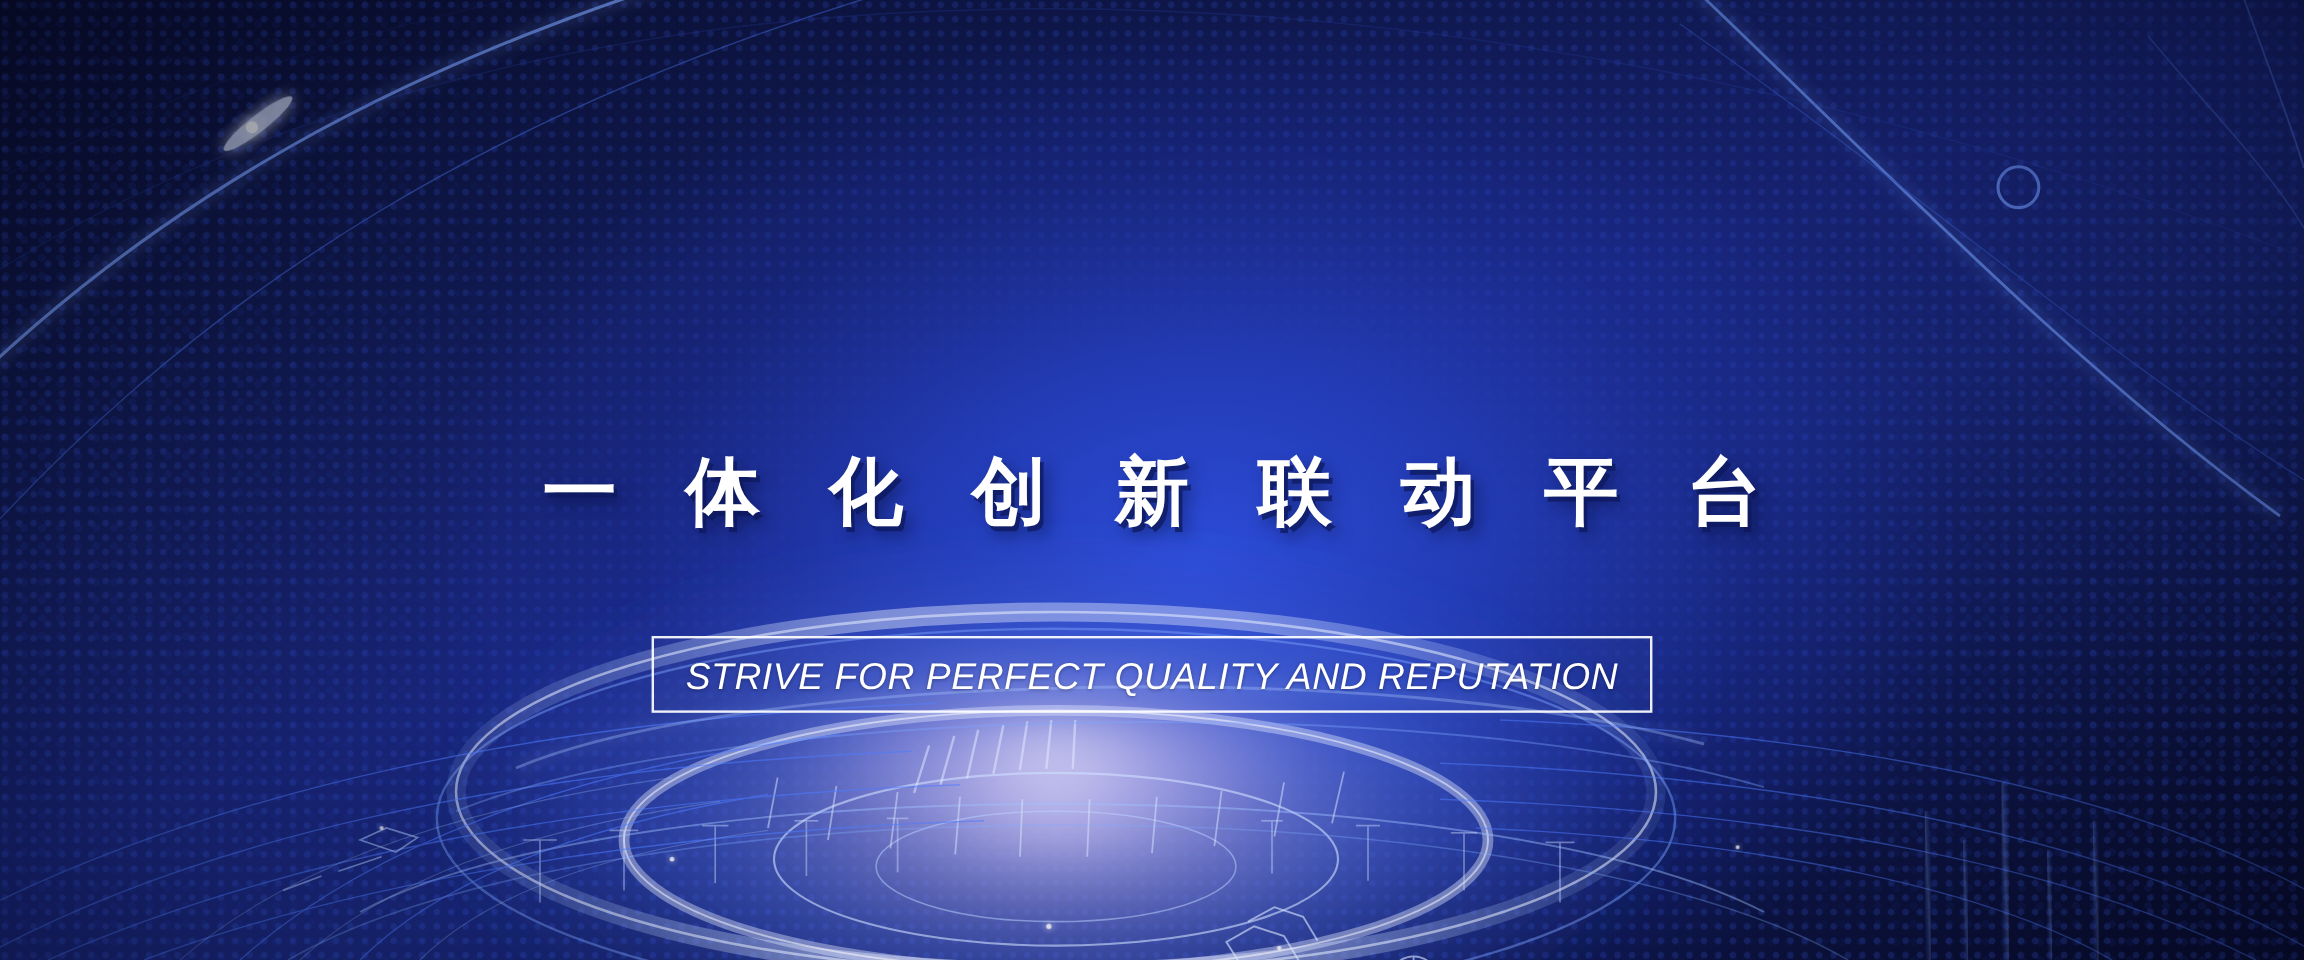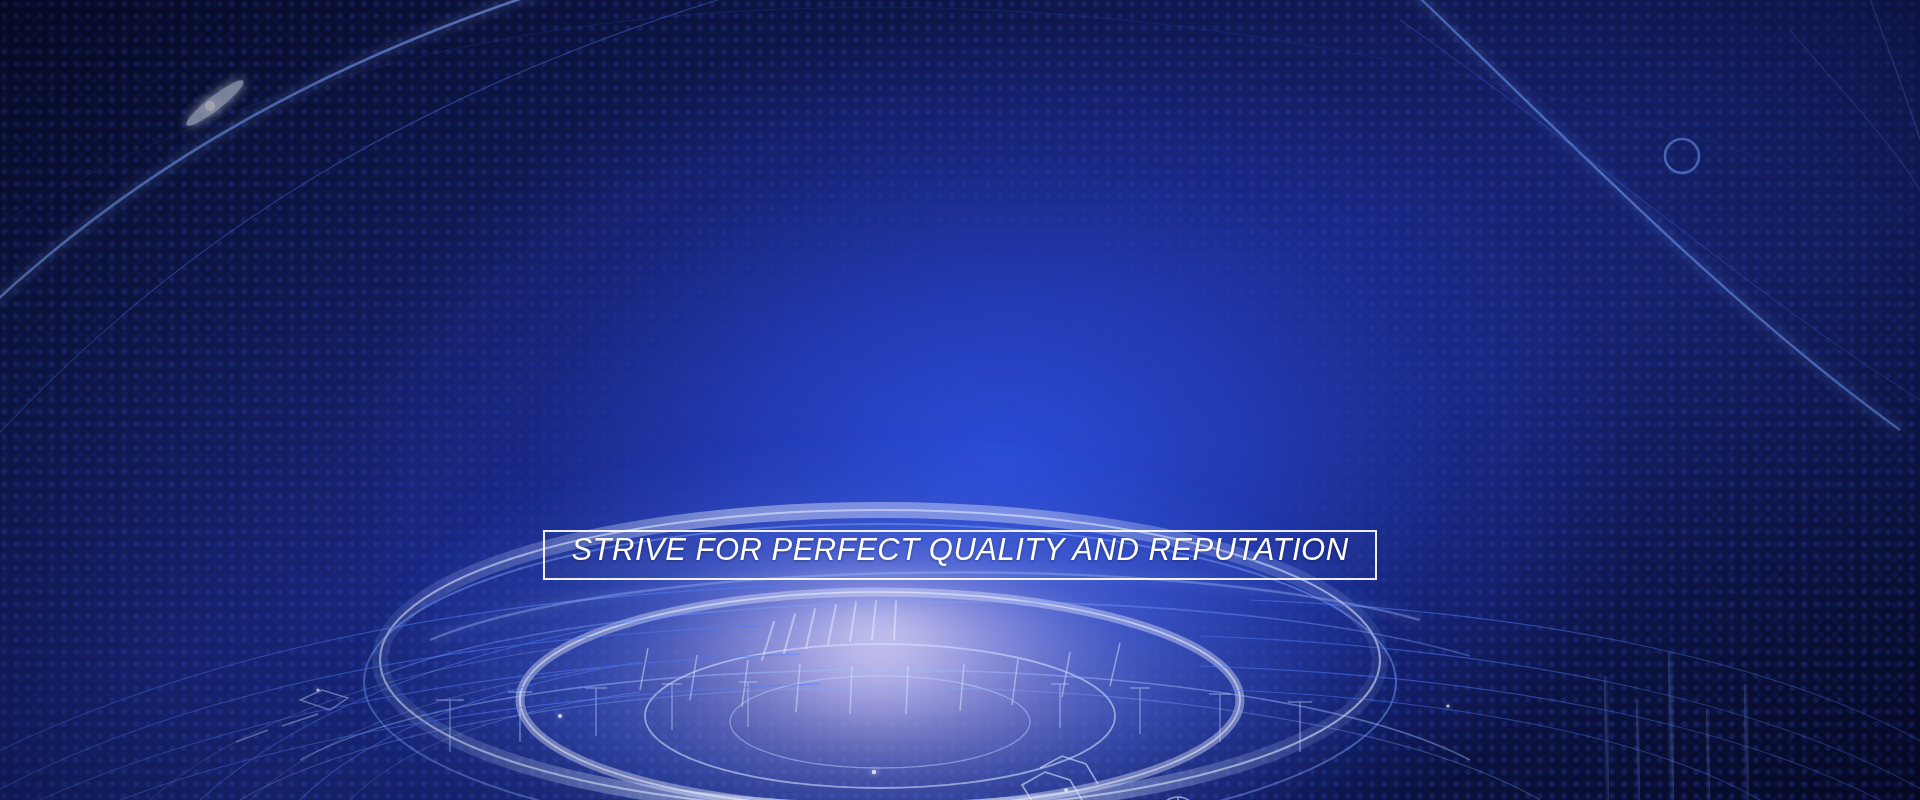--- a/index.html
+++ b/index.html
@@ -117,21 +117,21 @@
 
   .tagline-wrap {
     position: absolute;
     top: 530px;
     left: 0; right: 0;
     display: flex;
     justify-content: center;
   }
   .tagline-box {
     border: 2px solid rgba(255,255,255,0.92);
-    padding: 2px 26px 11px 26px;
+    padding: 16px 26px 11px 26px;
     background: rgba(255,255,255,0.02);
   }
   .tagline-text {
     font-family: "Liberation Sans", "DejaVu Sans", sans-serif;
     font-style: italic;
     font-weight: normal;
     font-size: 31px;
     letter-spacing: 0.5px;
     color: #ffffff;
     white-space: nowrap;
@@ -345,20 +345,21 @@
       <circle cx="318" cy="690" r="1.6" filter="url(#tinyGlow)"></circle>
       <circle cx="1448" cy="706" r="1.6" filter="url(#tinyGlow)"></circle>
     </g>
   </svg>
 
   <div class="bg-vignette"></div>
 
   <div class="content">
 
 
+    <div class="title-sub">一 体 化 创 新 联 动 平 台</div>
 
     <div class="tagline-wrap">
       <div class="tagline-box">
         <div class="tagline-text">STRIVE FOR PERFECT QUALITY AND REPUTATION</div>
       </div>
     </div>
 
   </div>
 </div>
 

